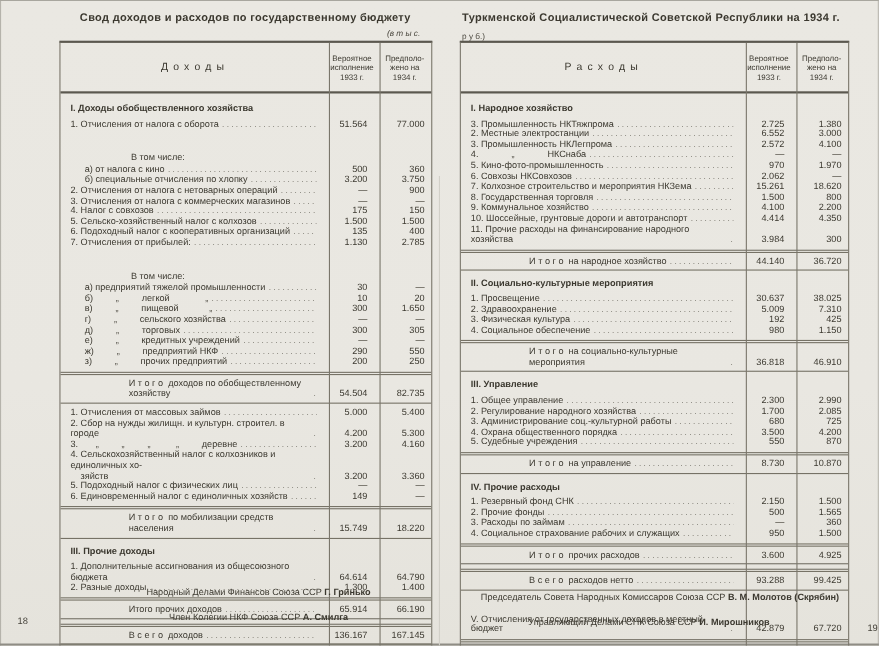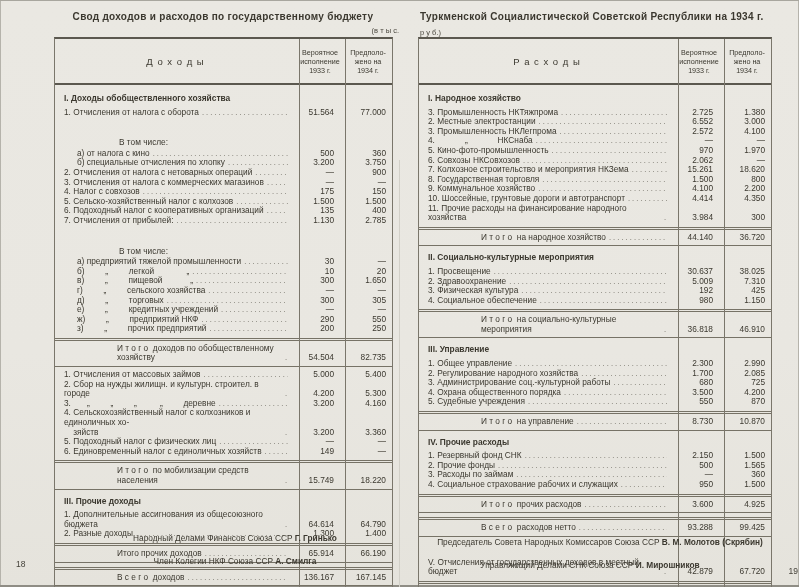--- a/index.html
+++ b/index.html
@@ -10,21 +10,21 @@
     box-shadow:inset 0 1px 0 #a8a69e, inset 0 -2px 0 #8f8d85, inset 1px 0 0 #b5b3ab, inset -1px 0 0 #b5b3ab;
   }
   .fold{position:absolute;top:160px;bottom:0;left:399px;width:1px;background:#d2d0c8;}
   .page{position:absolute;top:0;height:587px;}
   .pg-left{left:0;width:400px;}
   .pg-right{left:400px;width:399px;}
   .doc-title{position:absolute;font-weight:bold;font-size:10px;letter-spacing:.3px;white-space:nowrap;}
   .t-left{left:54px;width:338px;top:11px;text-align:center;}
   .t-right{left:20px;top:11px;}
   .units{position:absolute;font-size:7.5px;color:#4a473e;}
-  .u-left{top:26px;left:63px;width:336px;text-align:right;}
+  .u-left{top:26px;left:46px;width:336px;text-align:right;font-style:italic;}
   .u-right{top:28px;left:20px;}
   .tbl{position:absolute;top:37px;background:transparent;
        border:1px solid #7a766b;border-top:2px solid #5b584f;border-bottom:3px double #5b584f;}
   .tbl-left{left:54px;width:337px;}
   .tbl-right{left:18px;width:352px;}
   .vline{position:absolute;top:0;bottom:0;width:1px;background:#7a766b;}
   .vl-1{right:92px;}
   .vl-2{right:46px;}
   .thead{display:flex;align-items:stretch;border-bottom:2px solid #5b584f;min-height:44px;}
   .th-label{flex:1;display:flex;align-items:center;justify-content:center;font-size:9.5px;letter-spacing:1px;}

